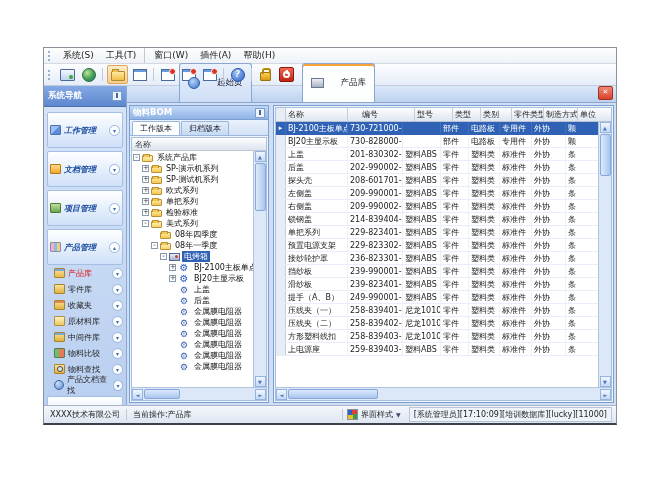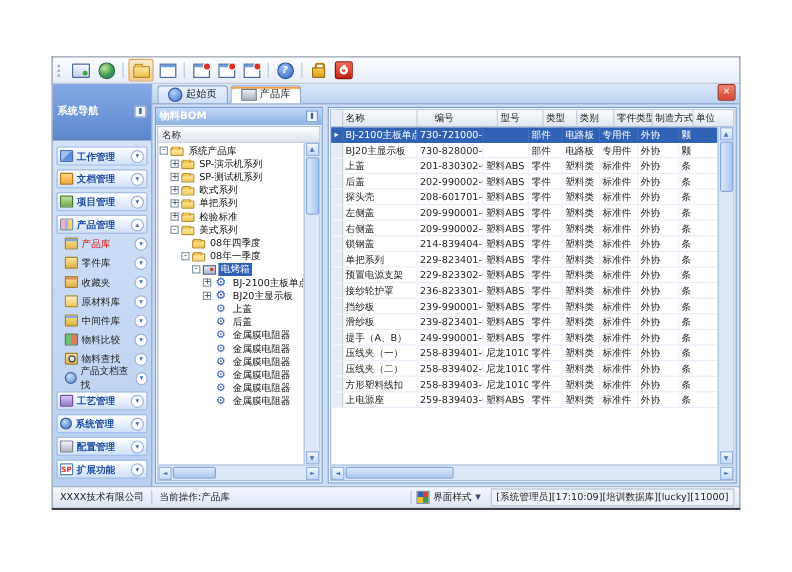--- a/index.html
+++ b/index.html
@@ -27,26 +27,26 @@
   .ico-help::after{content:"?";}
   .ico-lock{width:9px;height:7px;background:linear-gradient(#ffd34e,#d89a18);border:1px solid #9a7210;margin-top:4px;border-radius:1px;}
   .ico-lock::before{content:"";position:absolute;left:1px;top:-5px;width:5px;height:4px;border:2px solid #b8860b;border-bottom:none;border-radius:3px 3px 0 0;}
   .ico-power{width:13px;height:13px;border-radius:2px;background:linear-gradient(#ef6a55,#c02414);border:1px solid #8e150a;}
   .ico-power::after{content:"";position:absolute;left:3px;top:3px;right:3px;bottom:3px;border:2px solid #fff;border-radius:50%;}
   .ico-power::before{content:"";position:absolute;left:6px;top:2px;width:2px;height:4px;background:#fff;z-index:1;}
   
   .main{flex:1;display:flex;min-height:0;background:#cfdef4;}
   
   .sidebar{width:82px;flex:none;display:flex;flex-direction:column;background:linear-gradient(180deg,#d7e5f8,#b9cff0);border-right:1px solid #8ca6cc;}
-  .sb-header{height:14px;flex:none;display:flex;align-items:center;background:linear-gradient(#84a9e4,#5e87ce);color:#fff;font-size:8.5px;font-weight:bold;padding:16px 4px;border-bottom:1px solid #4a70b0;}
+  .sb-header{height:14px;flex:none;display:flex;align-items:center;background:linear-gradient(#84a9e4,#5e87ce);color:#fff;font-size:8.5px;font-weight:bold;padding:3px 4px;border-bottom:1px solid #4a70b0;}
   .sb-pin{margin-left:auto;width:8px;height:8px;background:#eef4fc;border:1px solid #7c9ccc;position:relative;}
   .sb-pin::after{content:"";position:absolute;left:3px;top:1px;width:2px;height:5px;background:#44689c;}
   .sb-body{flex:1;padding:2px 3px;display:flex;flex-direction:column;overflow:hidden;}
   .sb-entry{display:flex;align-items:center;gap:3px;flex:none;}
-  .sb-entry.sec{height:14px;margin-top:3px;background:linear-gradient(#feffff,#cfe0f8);border:1px solid #a4bee4;border-radius:2px;font-size:8px;font-weight:bold;color:#1c4da0;padding:0 2px;}
+  .sb-entry.sec{height:14px;margin-top:3px;background:linear-gradient(#feffff,#cfe0f8);border:1px solid #a4bee4;border-radius:2px;font-size:8px;font-weight:bold;color:#1c4da0;padding:10px 2px;font-style:italic;}
   .sb-entry.item{height:16px;font-size:8px;color:#222;padding-left:7px;}
   .sb-entry.item.sel .sb-label{color:#e01010;}
   .chev{margin-left:auto;width:9px;height:9px;border-radius:50%;background:#fff;border:1px solid #9ab4dc;color:#3a6cc0;font-size:6px;line-height:9px;text-align:center;font-weight:normal;}
   .chev::after{content:"▾";}
   .sb-entry.exp .chev::after{content:"▴";}
   .sb-ico{width:11px;height:10px;flex:none;border-radius:1px;box-sizing:border-box;position:relative;font-size:6px;font-weight:bold;text-align:center;line-height:9px;}
   .ico-work{background:linear-gradient(135deg,#9ec0f0 50%,#5f8cd8 50%);border:1px solid #4a70b0;}
   .ico-docmgr{background:linear-gradient(#ffd98a,#f0a830);border:1px solid #b07818;}
   .ico-project{background:linear-gradient(#bfe0a0,#6aa84f);border:1px solid #4a7a30;}
   .ico-prodmgr{background:linear-gradient(90deg,#f0b0c8 33%,#90b8e8 33%,#90b8e8 66%,#f0d080 66%);border:1px solid #8090a8;}
@@ -58,21 +58,21 @@
   .ico-compare{background:linear-gradient(90deg,#6cc070 50%,#e87858 50%);border:1px solid #5a7a4a;}
   .ico-matsearch::after{content:"";position:absolute;right:1px;bottom:1px;width:4px;height:4px;border:1px solid #445;border-radius:50%;background:#dce8f4;}
   .ico-docsearch{border-radius:50%;background:radial-gradient(circle at 35% 30%,#cfe2fa,#5585cc);border:1px solid #3a62a0;width:10px;height:10px;}
   .ico-craft{background:linear-gradient(#d8c8f0,#9478cc);border:1px solid #6a50a0;}
   .ico-sysmgr{border-radius:50%;background:radial-gradient(circle at 35% 30%,#bcd8f8,#3a72c8);border:1px solid #2a528e;width:10px;height:10px;}
   .ico-config{background:linear-gradient(#f4f4f6,#aeb6c6);border:1px solid #808898;}
   .ico-sp{background:#fff;border:1px solid #5a80c0;color:#d03020;}
   
   .right-region{flex:1;display:flex;flex-direction:column;min-width:0;}
   .doc-tabs{height:16px;flex:none;display:flex;align-items:flex-end;background:linear-gradient(#dbe8fa,#bcd2ef);padding:0 3px 0 4px;border-bottom:1px solid #8ca6cc;}
-  .doc-tab{height:14px;display:flex;align-items:center;gap:3px;padding:0 8px;font-size:8.5px;color:#223;background:linear-gradient(#eaf2fd,#cfdff6);border:1px solid #8ca6cc;border-bottom:none;border-radius:3px 3px 0 0;margin-right:2px;}
+  .doc-tab{height:14px;display:flex;align-items:center;gap:17px;padding:12px 8px;font-size:8.5px;color:#223;background:linear-gradient(#eaf2fd,#cfdff6);border:1px solid #8ca6cc;border-bottom:none;border-radius:3px 3px 0 0;margin-right:2px;margin-left:48px;}
   .doc-tab.active{background:#fdfefe;box-shadow:inset 0 2px 0 #f6a13c;}
   .ico-start{width:10px;height:10px;border-radius:50%;background:radial-gradient(circle at 35% 30%,#b8d4f8,#3f74cc);border:1px solid #2a5aa8;}
   .ico-prodtab{width:11px;height:8px;background:linear-gradient(#eceef4,#a8b0c0);border:1px solid #68788e;}
   .tab-close{margin-left:auto;margin-bottom:2px;width:13px;height:12px;border-radius:2px;background:linear-gradient(#f08873,#d8432c);border:1px solid #a03020;color:#fff;font-size:7px;line-height:11px;text-align:center;font-weight:bold;}
   .panels{flex:1;display:flex;min-height:0;padding:2px;gap:0;}
   
   .bom-panel{width:140px;flex:none;background:#eef4fc;border:1px solid #7ba0d0;display:flex;flex-direction:column;box-sizing:border-box;}
   .panel-header{height:13px;flex:none;display:flex;align-items:center;background:linear-gradient(#c3d8f6,#8fb3e6);color:#fff;font-size:8.5px;font-weight:bold;padding:0 3px;border-bottom:1px solid #7ba0d0;}
   .ver-tabs{height:15px;flex:none;display:flex;align-items:flex-end;background:linear-gradient(#e9f1fc,#d3e2f6);padding:0 2px;border-bottom:1px solid #9ab6dc;}
   .ver-tab{font-size:8px;padding:1px 7px 1px;border:1px solid #9ab6dc;border-bottom:none;border-radius:2px 2px 0 0;background:linear-gradient(#e2ecf9,#c6daf4);margin-right:1px;color:#223;}
@@ -156,20 +156,28 @@
   .style-box{display:flex;align-items:center;gap:3px;padding:0 4px;border-left:1px solid #c0c8d4;white-space:nowrap;text-align:center;}
   .style-ico{width:9px;height:9px;border:1px solid #8890a0;background:conic-gradient(#e04030 0 25%,#30a050 25% 50%,#f0c020 50% 75%,#3060c0 75%);}
   .dd-arrow{font-size:6px;color:#446;}
   .st-session{margin-left:4px;padding:1px 4px;border:1px solid #b8c4d8;background:#eef3fa;white-space:nowrap;}
 </style>
 </head>
 <body>
 
 <div class="window">
 
+  <div class="menubar">
+    <i class="grip"></i>
+    <span class="menu-item">系统(S)</span>
+      <span class="menu-item">工具(T)</span>
+      <span class="menu-item">窗口(W)</span>
+      <span class="menu-item">插件(A)</span>
+      <span class="menu-item">帮助(H)</span>
+  </div>
 
   <div class="toolbar">
     <i class="grip"></i>
     <span class="tbtn">
         <i class="ti ico-monitor"></i>
       </span>
       <span class="tbtn">
         <i class="ti ico-globe"></i>
       </span>
       <span class="tbtn sep">
@@ -313,20 +321,24 @@
           </div>
         <span class="tab-close">✕</span>
       </div>
 
       <div class="panels">
 
         <div class="bom-panel">
           <div class="panel-header">
             <span>物料BOM</span>
             <span class="sb-pin" style="margin-left:auto;"></span>
+          </div>
+          <div class="ver-tabs">
+            <span class="ver-tab active">工作版本</span>
+            <span class="ver-tab">归档版本</span>
           </div>
           <div class="tree-wrap">
             <div class="tree-colhead">
               <span>名称</span>
             </div>
             <div class="tree-mid">
               <div class="tree-body">
                 <div class="tnode">
                     <span class="t-indent" style="width: 0px;"></span>
                     <span class="t-exp">-</span>

